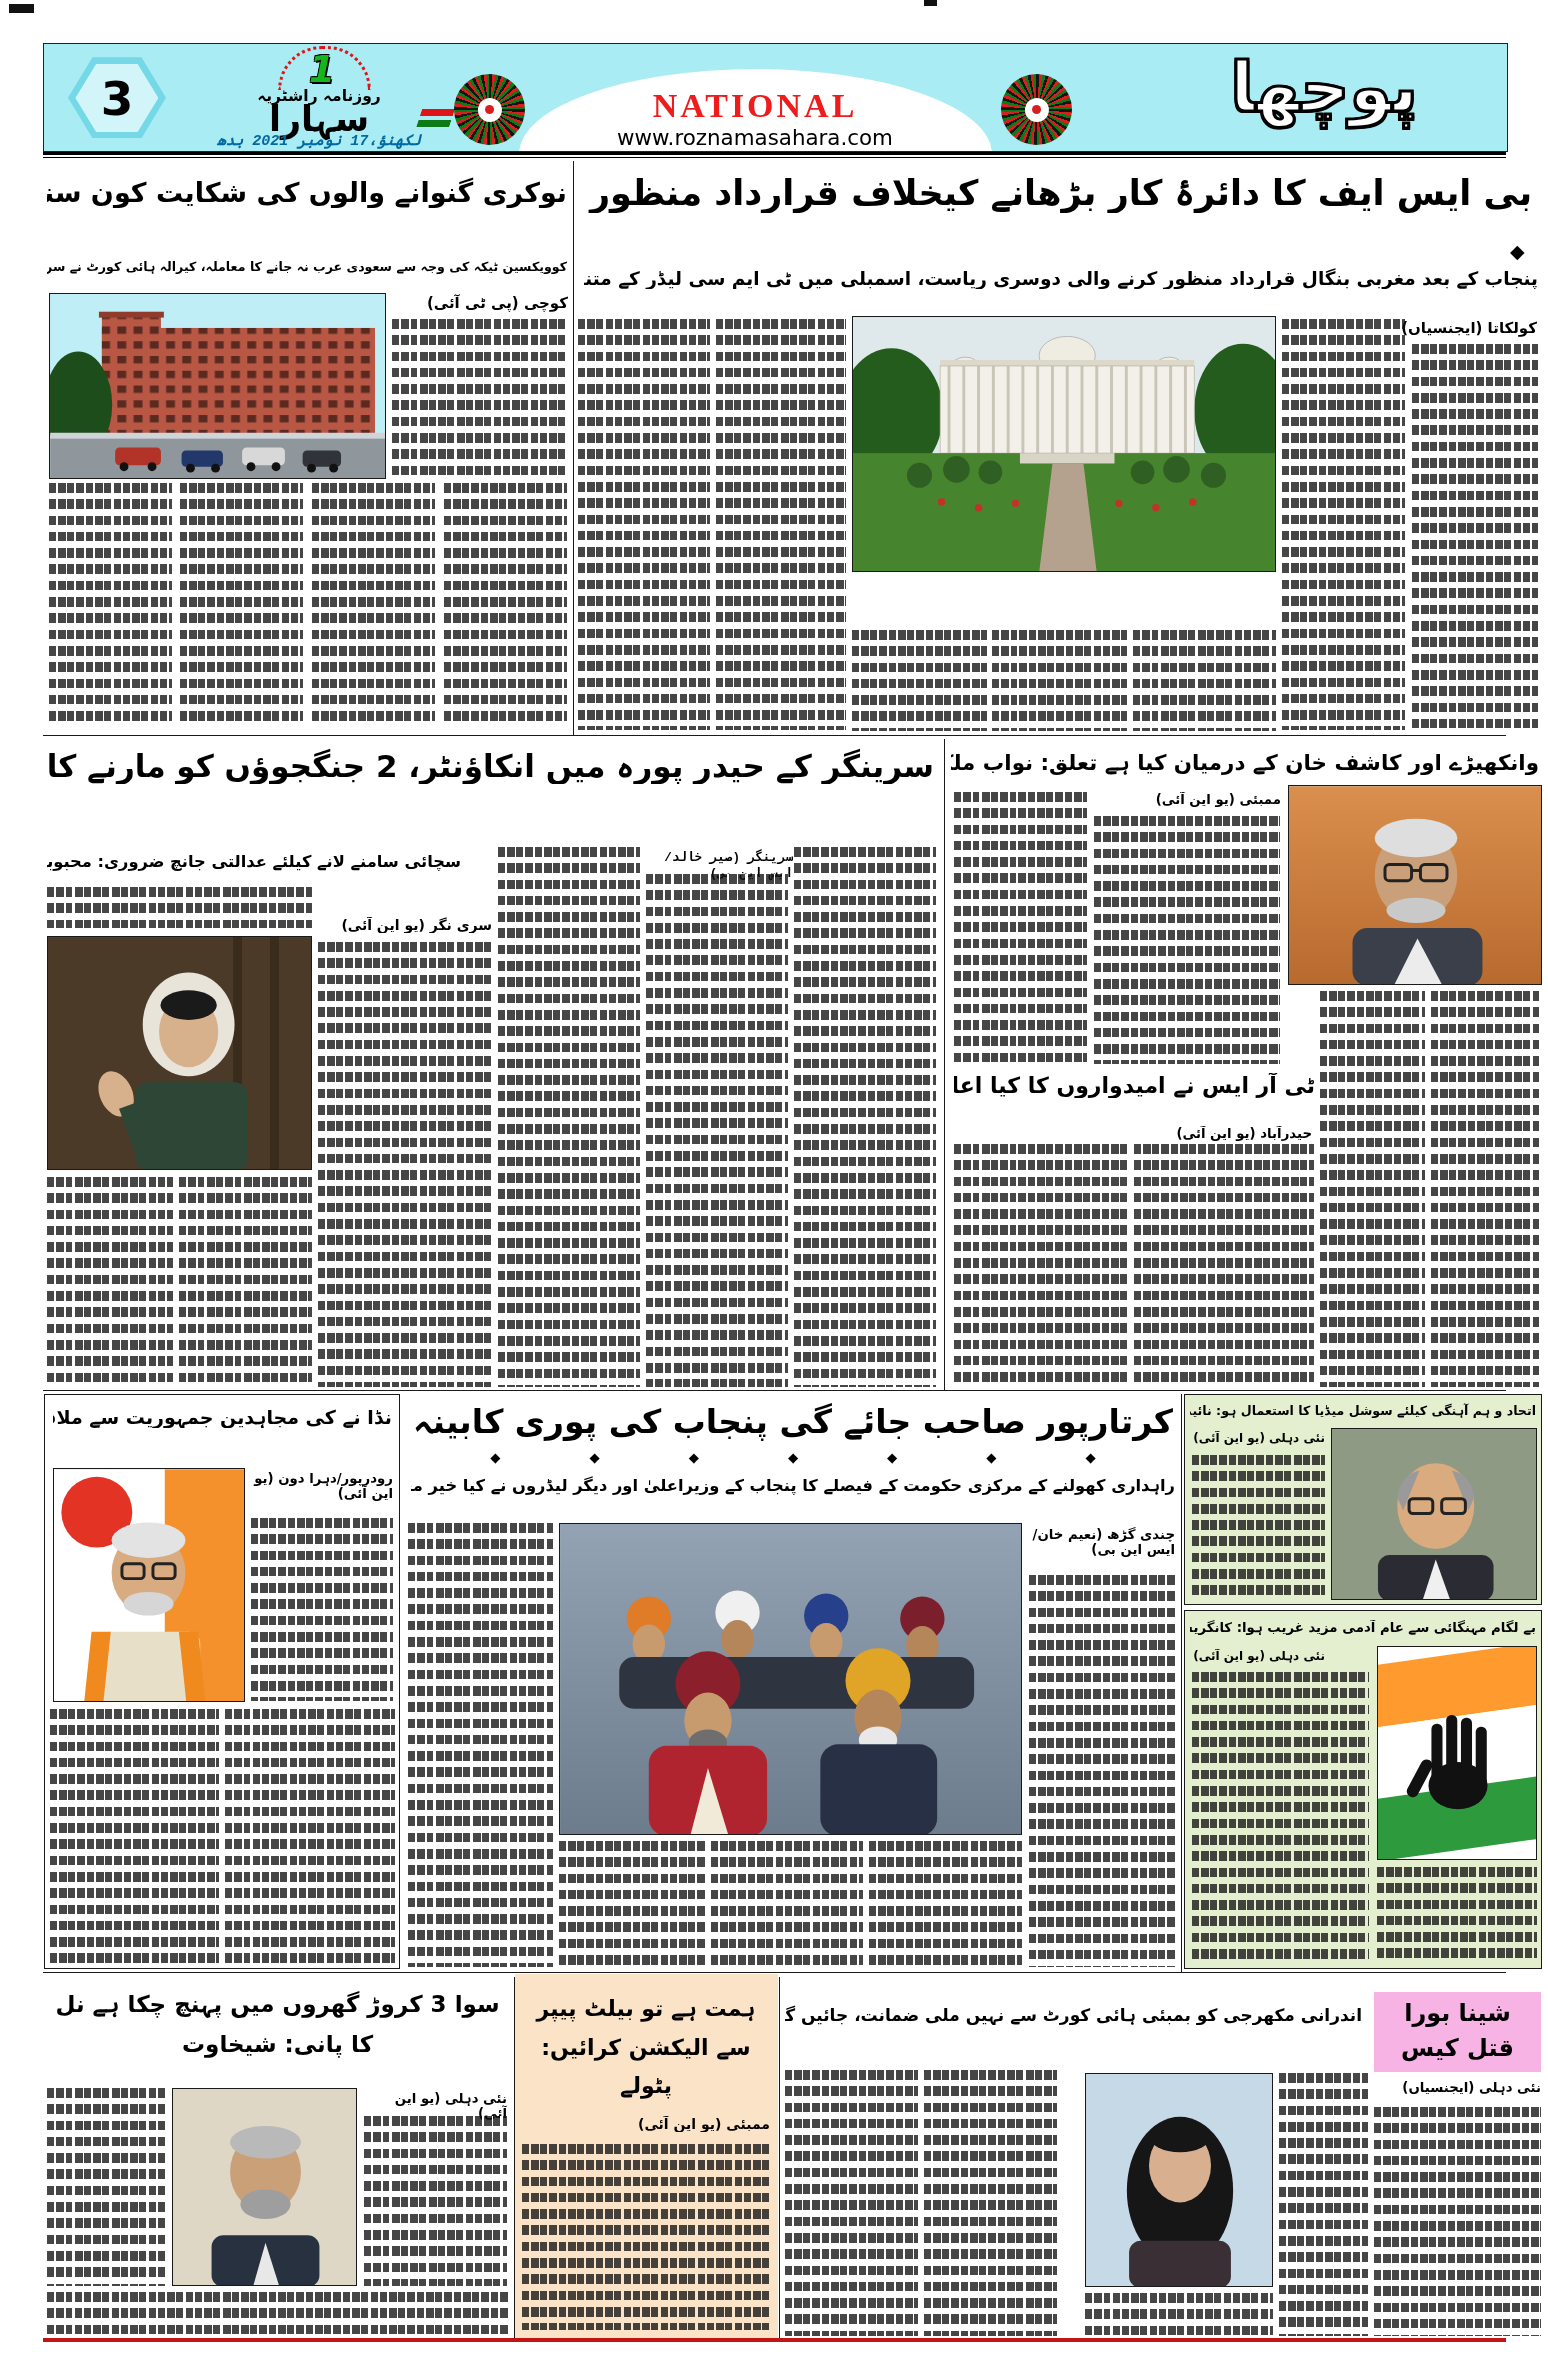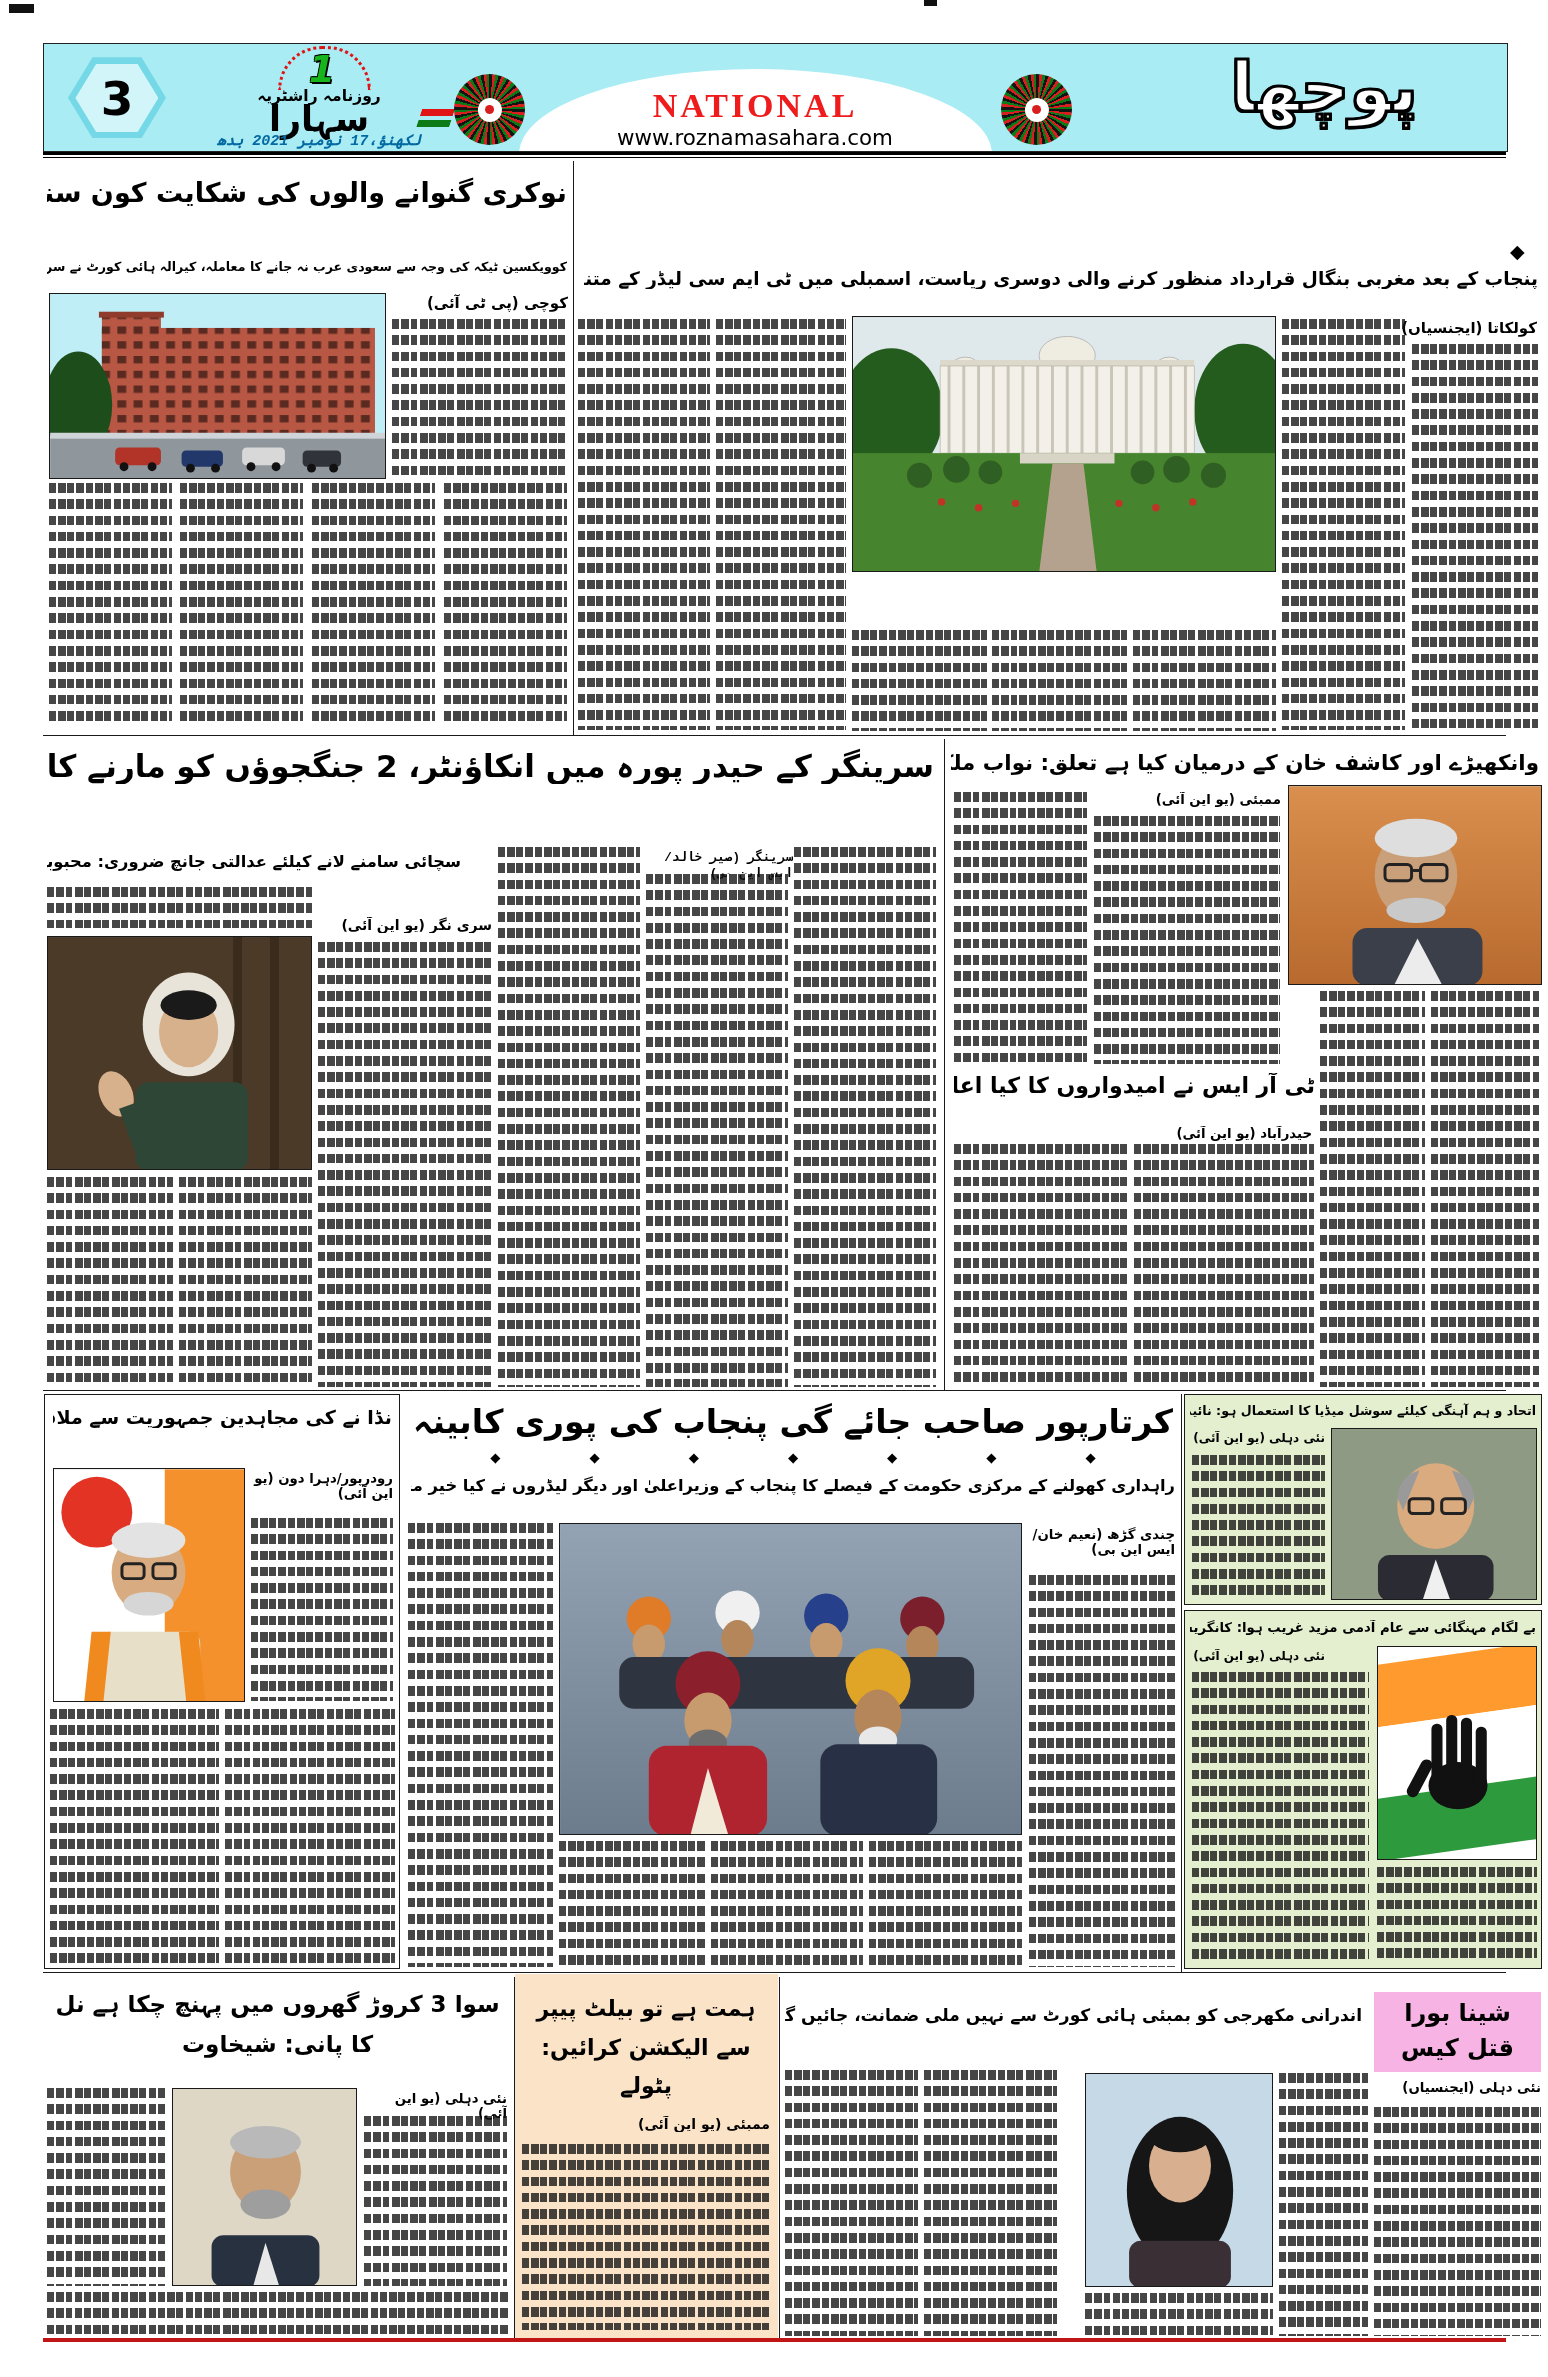--- a/index.html
+++ b/index.html
@@ -121,20 +121,21 @@
     </svg>
   </div>
 
   <div class="abs rtl byline" style="left:392px;top:294px;width:176px;font-size:15px;">کوچی (پی ٹی آئی)</div>
   <div class="abs fill" style="left:392px;top:319px;width:176px;height:160px;"></div>
   <div class="abs fill" style="left:49px;top:483px;width:123px;height:244px;"></div>
   <div class="abs fill" style="left:180px;top:483px;width:123px;height:244px;"></div>
   <div class="abs fill" style="left:312px;top:483px;width:123px;height:244px;"></div>
   <div class="abs fill" style="left:444px;top:483px;width:123px;height:244px;"></div>
 
+  <div class="abs rtl hl" style="left:584px;top:173px;width:954px;font-size:35px;">بی ایس ایف کا دائرۂ کار بڑھانے کیخلاف قرارداد منظور</div>
   <span class="abs diamond" style="left:1510px;top:240px;font-size:19px;">◆</span>
   <div class="abs rtl hl" style="left:584px;top:268px;width:954px;font-size:18.5px;">پنجاب کے بعد مغربی بنگال قرارداد منظور کرنے والی دوسری ریاست، اسمبلی میں ٹی ایم سی لیڈر کے متنازع بیان پر ہنگامہ</div>
 
   <div class="abs rtl byline" style="left:1397px;top:319px;width:140px;font-size:15px;">کولکاتا (ایجنسیاں)</div>
 
   <div class="abs photo" style="left:852px;top:316px;width:424px;height:256px;">
     <svg width="424" height="256" viewBox="0 0 574 346" xmlns="http://www.w3.org/2000/svg">
       <defs>
         <pattern id="cols" width="20" height="120" patternUnits="userSpaceOnUse">
           <rect width="20" height="120" fill="#f2f0e8"></rect>

